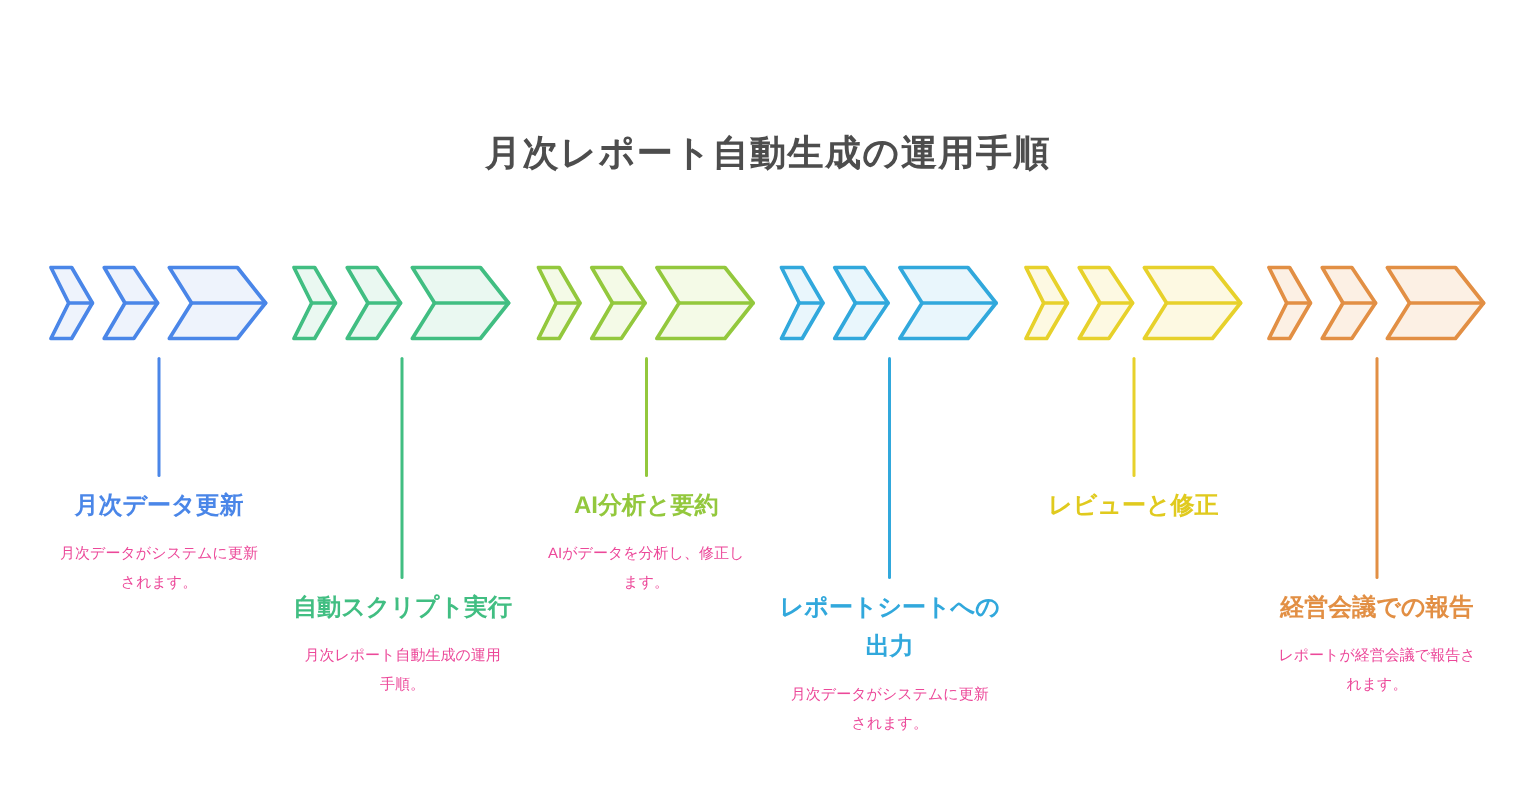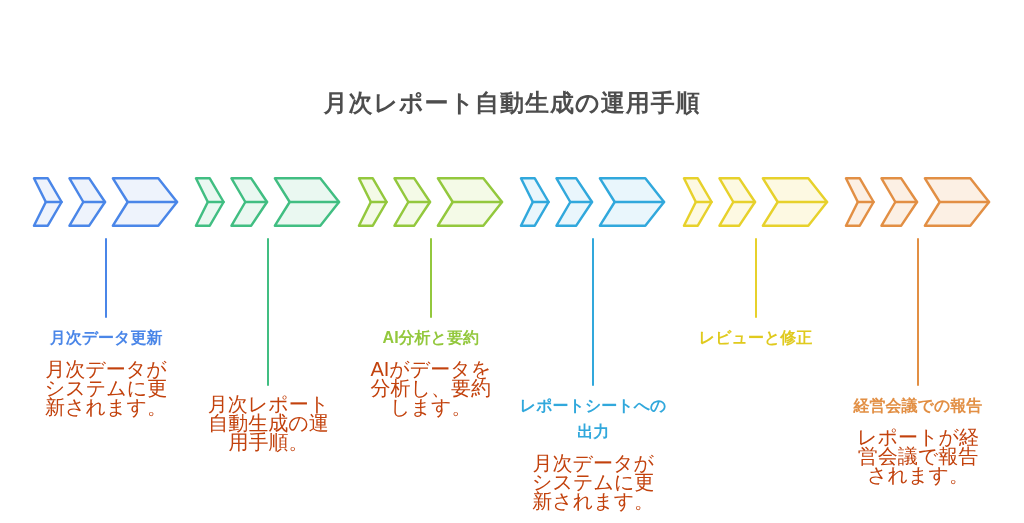--- a/index.html
+++ b/index.html
@@ -69,23 +69,23 @@
     margin-top: 7px;
     width: 150px;
     font-size: 16px;
     line-height: 26px;
     font-weight: bold;
     color: var(--title-color);
   }
   .step-desc {
     margin-top: 9px;
     width: 140px;
-    font-size: 20px;
+    font-size: 10px;
     line-height: 19px;
-    color: #c2410c;
+    color: #ec4899;
   }
 </style>
 </head>
 <body>
 
 <div class="canvas">
   <h1 class="diagram-title">月次レポート自動生成の運用手順</h1>
   <div class="steps-row">
   <div class="step" style="--stroke: #4A86E8; --fill: #EEF3FC; --title-color: #4A86E8;">
     <svg class="chevrons" viewBox="0 0 150 54" xmlns="http://www.w3.org/2000/svg" aria-hidden="true">
@@ -104,35 +104,36 @@
   <div class="step" style="--stroke: #41BE82; --fill: #EAF8F1; --title-color: #41BE82;">
     <svg class="chevrons" viewBox="0 0 150 54" xmlns="http://www.w3.org/2000/svg" aria-hidden="true">
       <polygon points="2,3 16,3 30,27 16,51 2,51 14,27"></polygon>
       <line x1="14" y1="27" x2="30" y2="27"></line>
       <polygon points="38,3 58,3 74,27 58,51 38,51 52,27"></polygon>
       <line x1="52" y1="27" x2="74" y2="27"></line>
       <polygon points="82,3 128,3 147,27 128,51 82,51 97,27"></polygon>
       <line x1="97" y1="27" x2="147" y2="27"></line>
     </svg>
     <div class="connector"></div>
+    <div class="step-title">自動スクリプト実行</div>
     <div class="step-desc">月次レポート自動生成の運用手順。</div>
   </div>
 
   <div class="step" style="--stroke: #93C83D; --fill: #F4FAE7; --title-color: #93C83D;">
     <svg class="chevrons" viewBox="0 0 150 54" xmlns="http://www.w3.org/2000/svg" aria-hidden="true">
       <polygon points="2,3 16,3 30,27 16,51 2,51 14,27"></polygon>
       <line x1="14" y1="27" x2="30" y2="27"></line>
       <polygon points="38,3 58,3 74,27 58,51 38,51 52,27"></polygon>
       <line x1="52" y1="27" x2="74" y2="27"></line>
       <polygon points="82,3 128,3 147,27 128,51 82,51 97,27"></polygon>
       <line x1="97" y1="27" x2="147" y2="27"></line>
     </svg>
     <div class="connector"></div>
     <div class="step-title">AI分析と要約</div>
-    <div class="step-desc">AIがデータを分析し、要約します。</div>
+    <div class="step-desc">AIがデータを分析し、修正します。</div>
   </div>
 
   <div class="step" style="--stroke: #31A8DC; --fill: #E9F6FC; --title-color: #31A8DC;">
     <svg class="chevrons" viewBox="0 0 150 54" xmlns="http://www.w3.org/2000/svg" aria-hidden="true">
       <polygon points="2,3 16,3 30,27 16,51 2,51 14,27"></polygon>
       <line x1="14" y1="27" x2="30" y2="27"></line>
       <polygon points="38,3 58,3 74,27 58,51 38,51 52,27"></polygon>
       <line x1="52" y1="27" x2="74" y2="27"></line>
       <polygon points="82,3 128,3 147,27 128,51 82,51 97,27"></polygon>
       <line x1="97" y1="27" x2="147" y2="27"></line>

